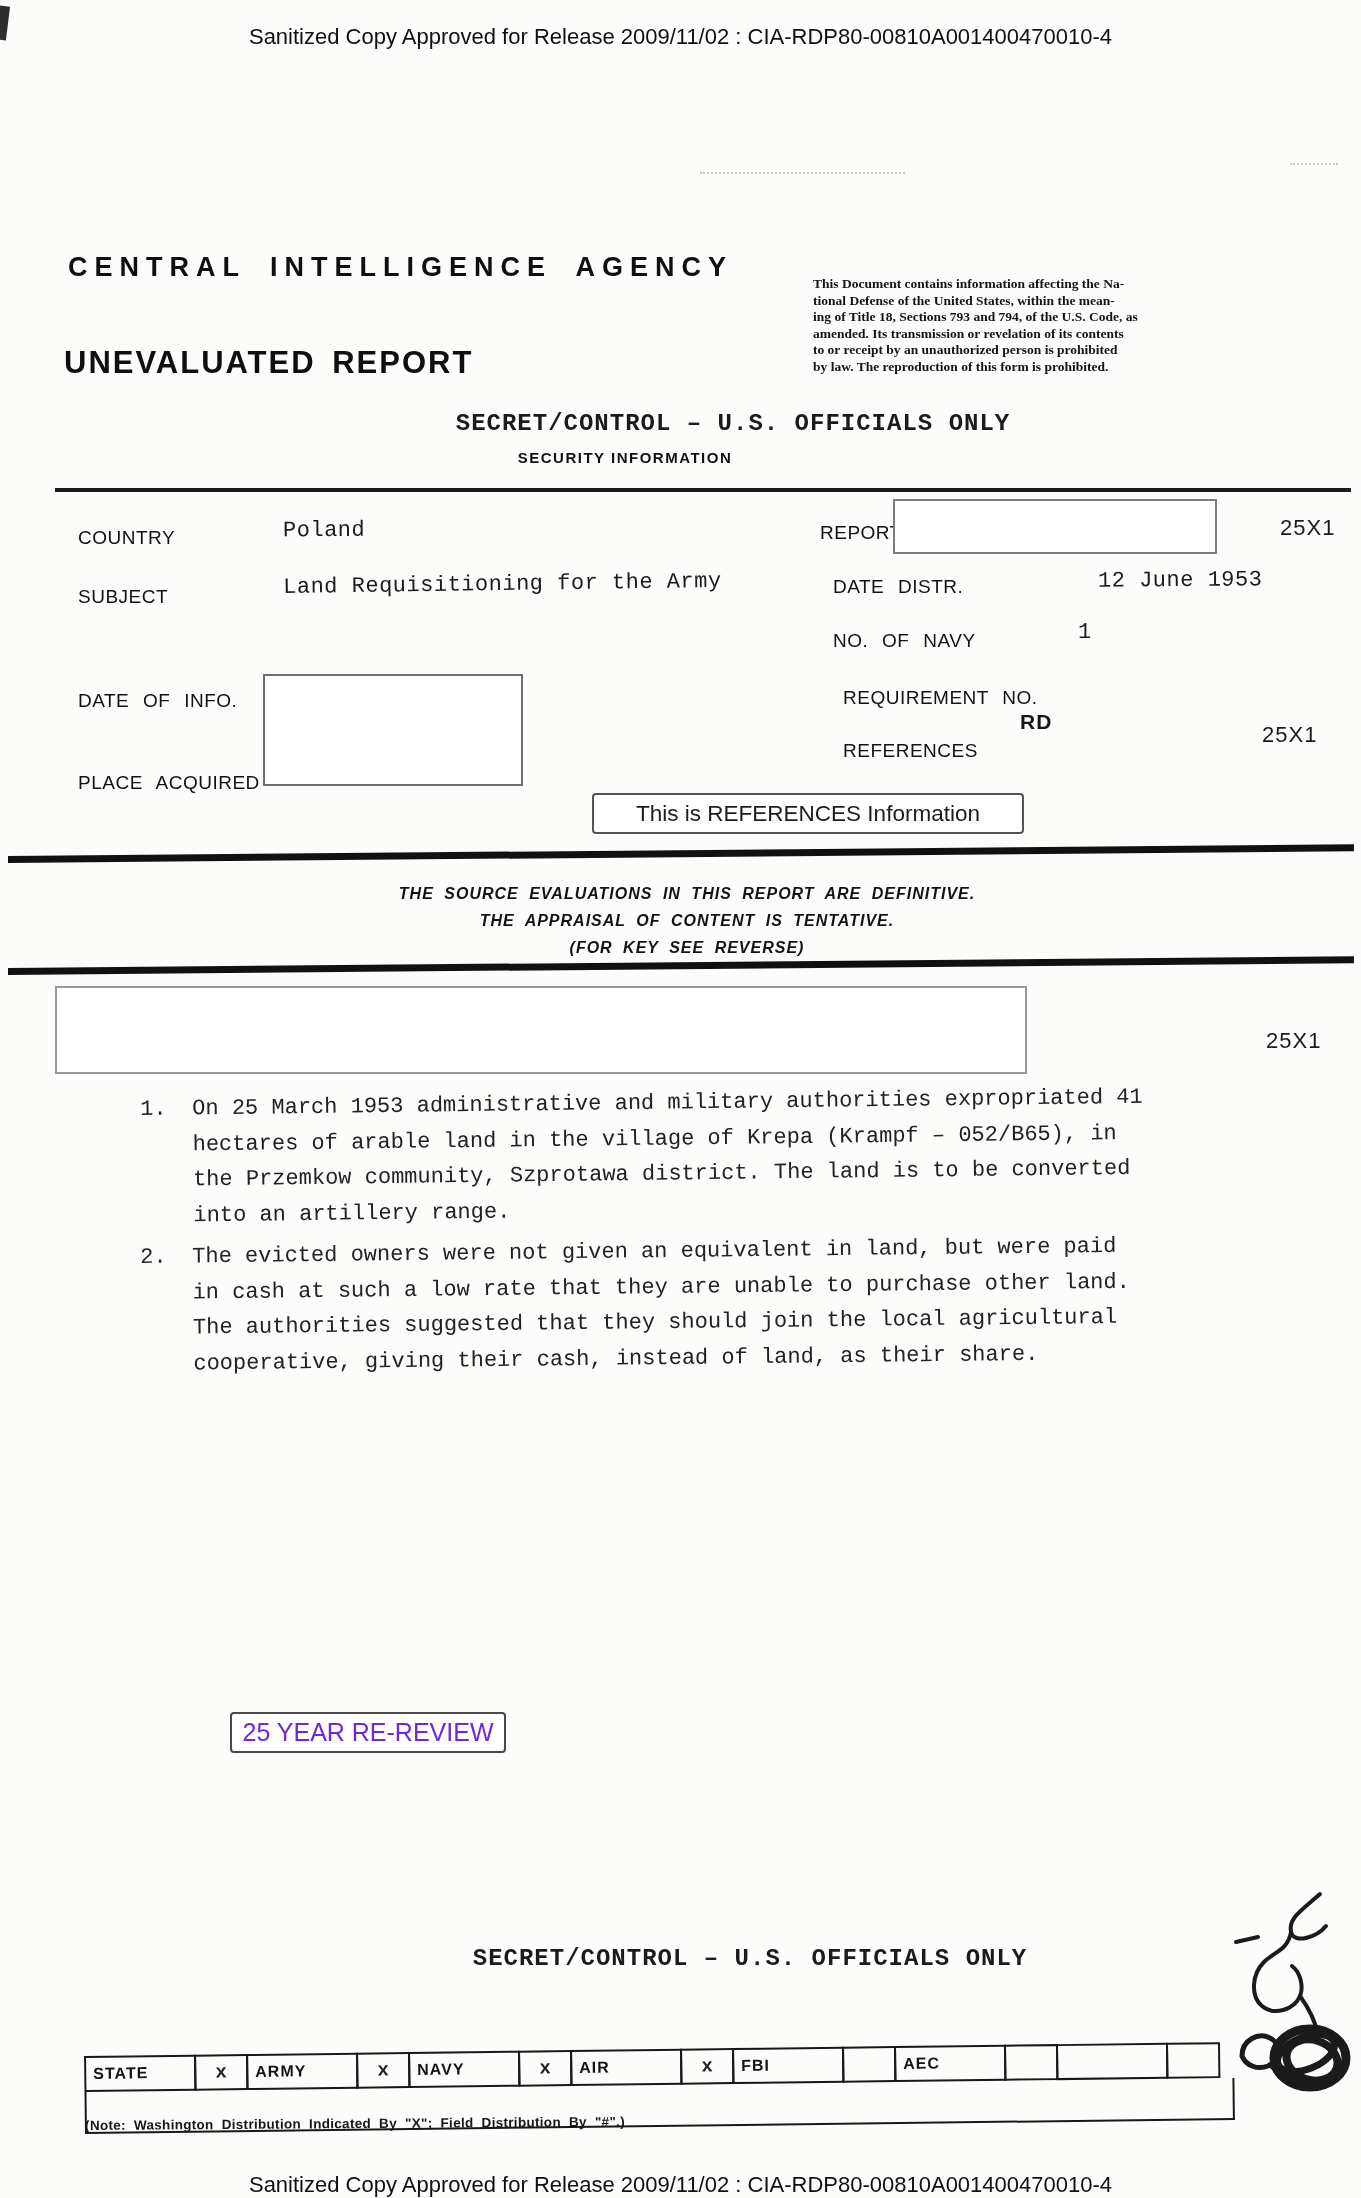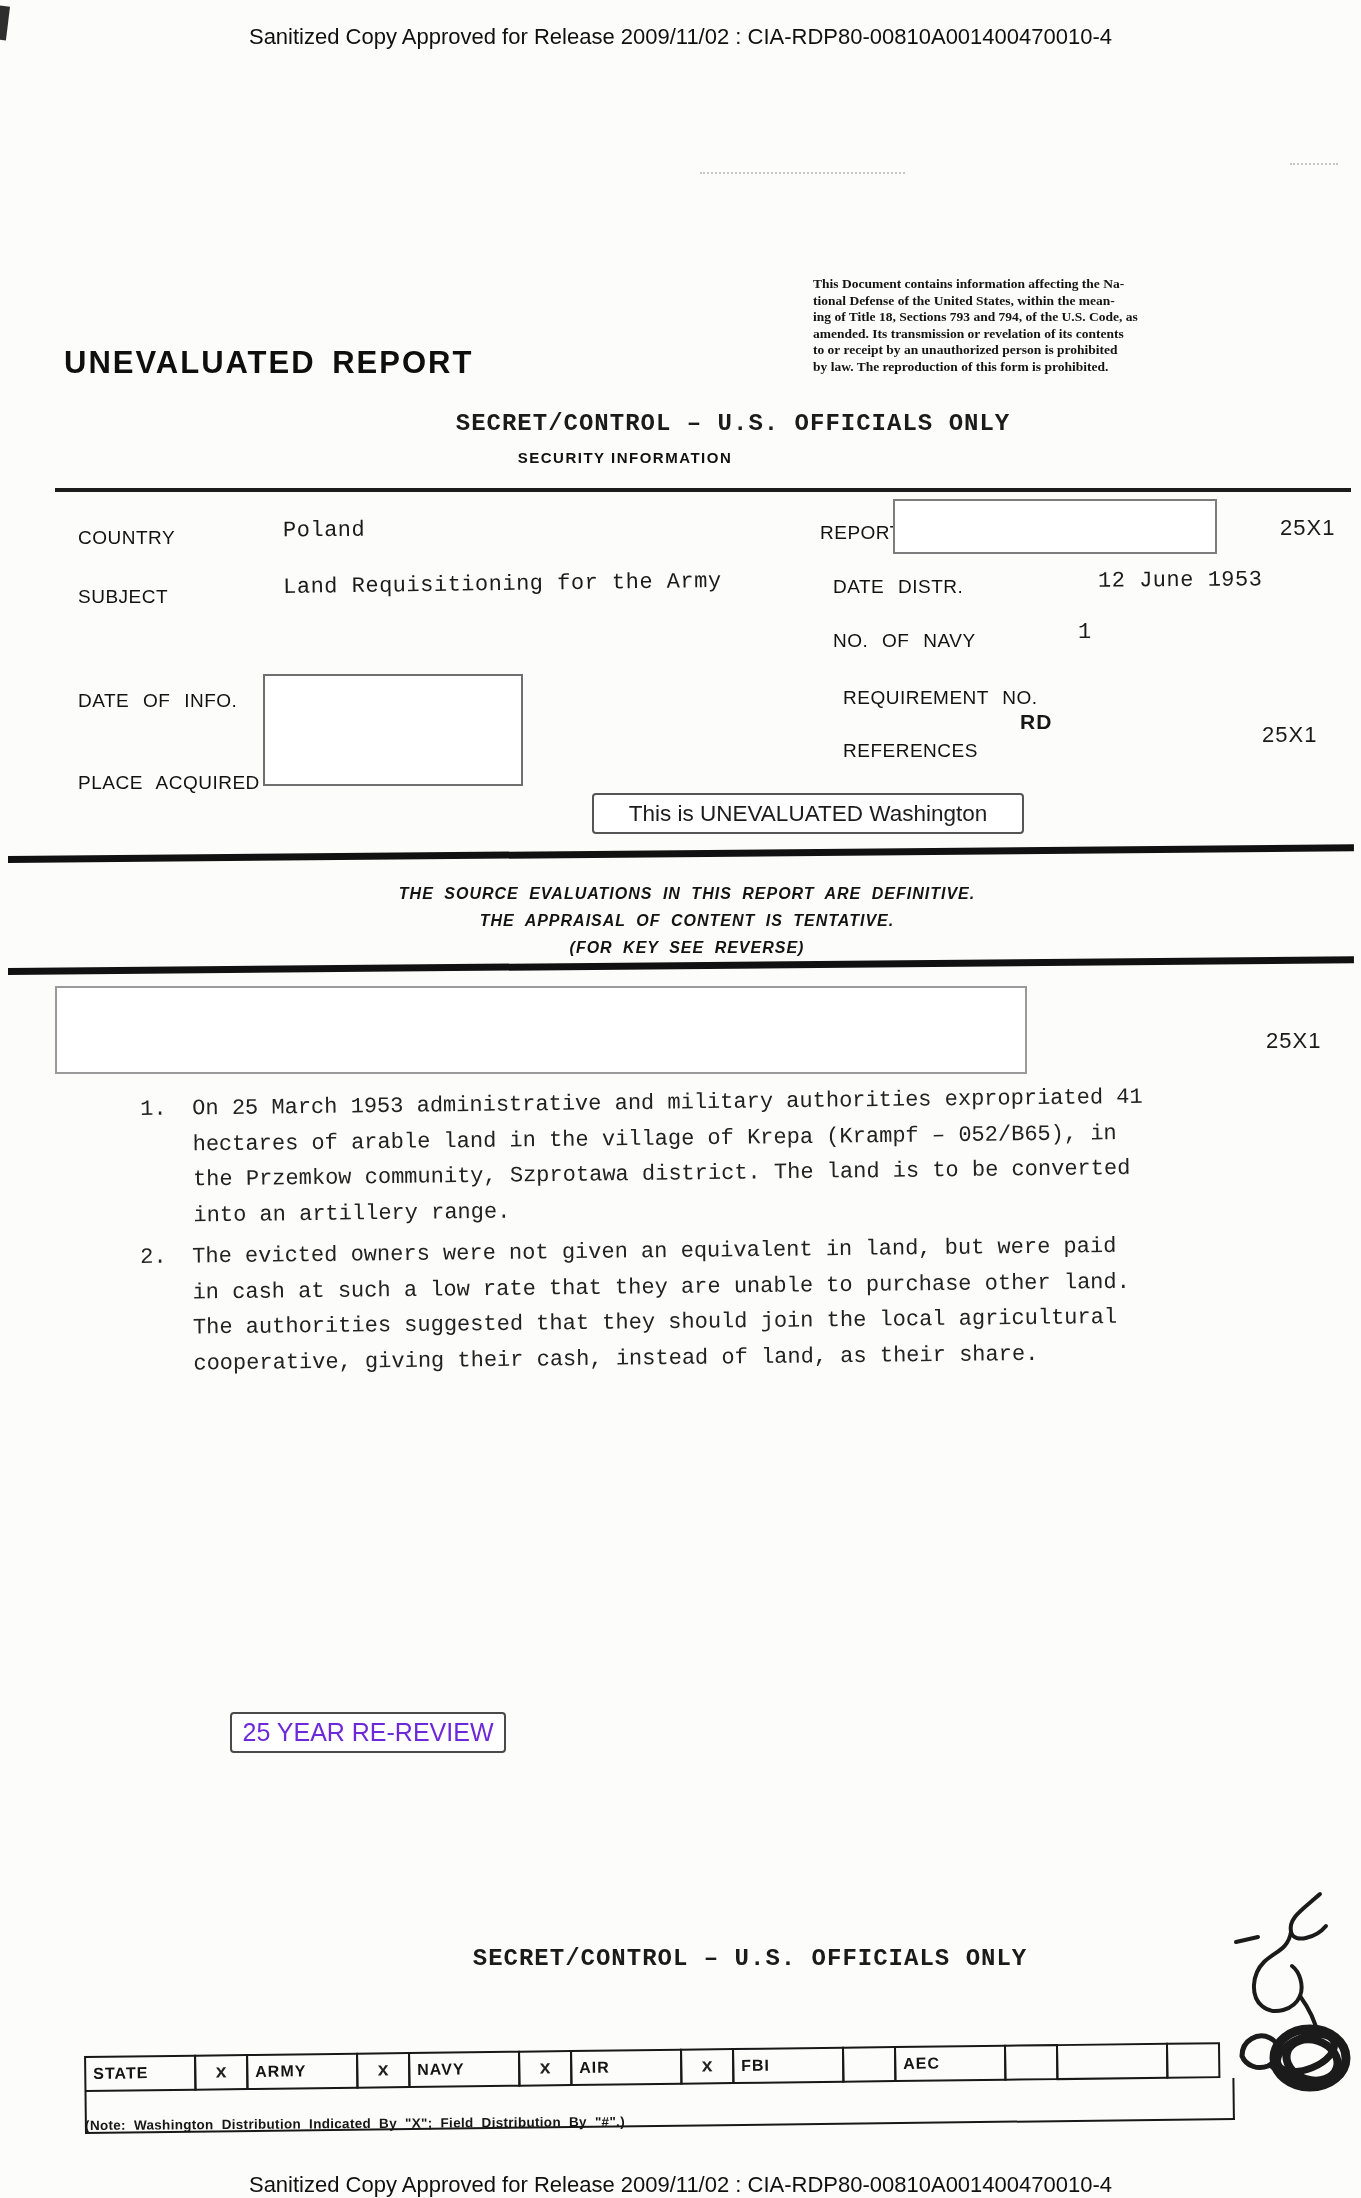--- a/index.html
+++ b/index.html
@@ -39,20 +39,21 @@
 <body>
 
 <div id="page">
 
   <div class="abs" style="left:-2px;top:6px;width:10px;height:34px;background:#2e2e2e;transform:rotate(7deg);"></div>
   <div class="abs artifact" style="left:700px;top:172px;width:205px;"></div>
   <div class="abs artifact" style="left:1290px;top:163px;width:48px;"></div>
 
   <div class="abs banner" style="left:0;top:24px;width:1361px;text-align:center;">Sanitized Copy Approved for Release 2009/11/02 : CIA-RDP80-00810A001400470010-4</div>
 
+  <div class="abs agency" style="left:68px;top:252px;">CENTRAL INTELLIGENCE AGENCY</div>
   <div class="abs reporttype" style="left:64px;top:345px;">UNEVALUATED REPORT</div>
 
   <div class="abs legal" style="left:813px;top:276px;width:434px;">This Document contains information affecting the Na-<br>tional Defense of the United States, within the mean-<br>ing of Title 18, Sections 793 and 794, of the U.S. Code, as<br>amended. Its transmission or revelation of its contents<br>to or receipt by an unauthorized person is prohibited<br>by law.  The reproduction of this form is prohibited.</div>
 
   <div class="abs tw classif" style="left:363px;top:410px;width:740px;text-align:center;">SECRET/CONTROL – U.S. OFFICIALS ONLY</div>
   <div class="abs seclabel" style="left:480px;top:449px;width:290px;text-align:center;">SECURITY INFORMATION</div>
 
   <div class="abs" style="left:55px;top:488px;width:1296px;height:4px;background:#1c1c1c;"></div>
 
   <div class="abs form-label" style="left:78px;top:527px;">COUNTRY</div>
@@ -75,21 +76,21 @@
   <div class="abs form-label" style="left:833px;top:630px;">NO. OF NAVY</div>
   <div class="abs tw twval" style="left:1078px;top:620px;">1</div>
 
   <div class="abs form-label" style="left:843px;top:687px;">REQUIREMENT NO.</div>
   <div class="abs" style="left:1020px;top:678px;font-weight:700;font-size:21px;letter-spacing:1px;margin-top:32px;">RD</div>
 
   <div class="abs form-label" style="left:843px;top:740px;">REFERENCES</div>
   <div class="abs r25" style="left:1262px;top:722px;">25X1</div>
 
   <div class="abs stampbox" style="left:592px;top:793px;width:428px;height:37px;border-width:2px;border-color:#555;">
-    <span style="font-size:22.5px;color:#1c1c1c;">This is UNEVALUATED Washington</span>
+    <span style="font-size:22.5px;color:#1c1c1c;">This is REFERENCES Information</span>
   </div>
 
   <div class="abs thickline" style="left:8px;top:856px;width:1346px;transform:rotate(-0.5deg);transform-origin:left center;"></div>
 
   <div class="abs" style="left:0;top:880px;width:1330px;">
     <div class="evalline" style="line-height:27px;margin-left:44px;">THE SOURCE EVALUATIONS IN THIS REPORT ARE DEFINITIVE.<br>THE APPRAISAL OF CONTENT IS TENTATIVE.<br>(FOR KEY SEE REVERSE)</div>
   </div>
 
   <div class="abs thickline" style="left:8px;top:968px;width:1346px;transform:rotate(-0.5deg);transform-origin:left center;"></div>
 

